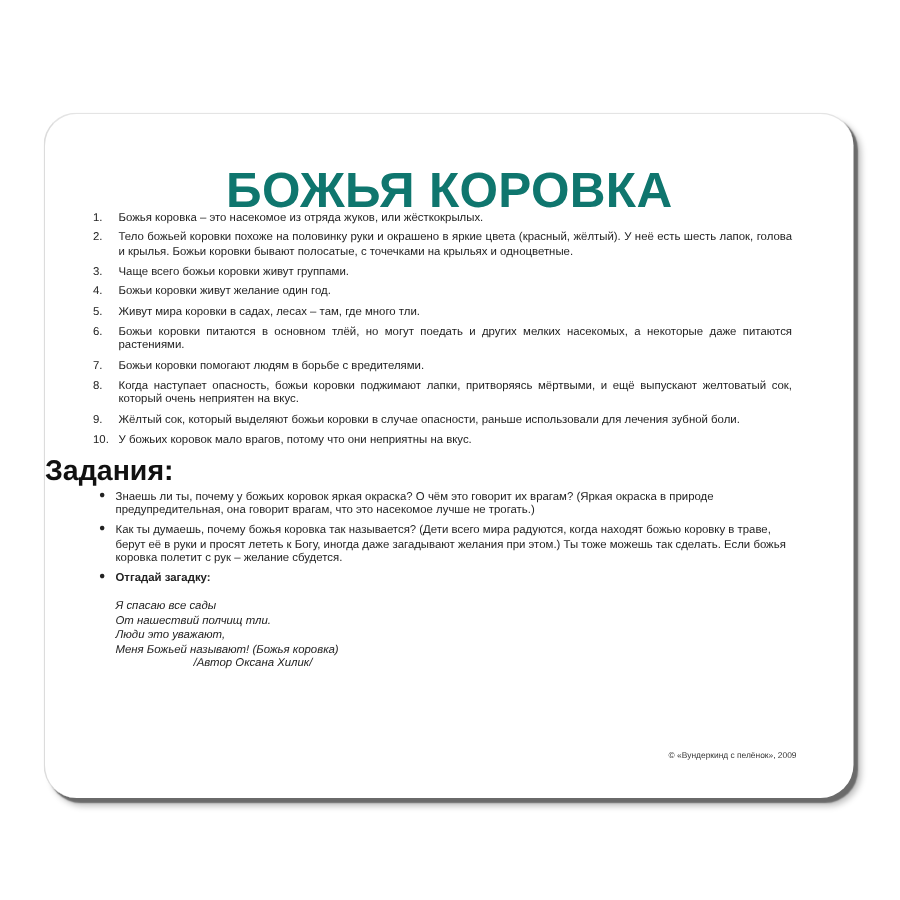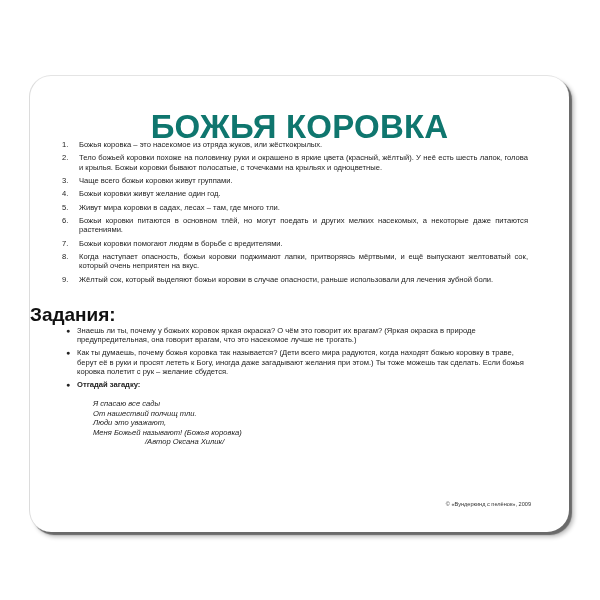--- a/index.html
+++ b/index.html
@@ -100,21 +100,20 @@
       margin-bottom: 2px;
     }
     .riddle {
       position: absolute;
       left: 47px;
       top: 323px;
       font-size: 7.6px;
       line-height: 9.6px;
       font-style: italic;
       color: #222;
-      margin-left: 16px;
     }
     .riddle .line { display: block; }
     .riddle .author {
       display: block;
       padding-left: 52px;
     }
     .copyright {
       position: absolute;
       right: 38px;
       top: 425px;
@@ -131,20 +130,21 @@
   <ol class="facts">
     <li><span class="num">1.</span><span>Божья коровка – это насекомое из отряда жуков, или жёсткокрылых.</span></li>
     <li><span class="num">2.</span><span>Тело божьей коровки похоже на половинку руки и окрашено в яркие цвета (красный, жёлтый). У неё есть шесть лапок, голова и крылья. Божьи коровки бывают полосатые, с точечками на крыльях и одноцветные.</span></li>
     <li><span class="num">3.</span><span>Чаще всего божьи коровки живут группами.</span></li>
     <li><span class="num">4.</span><span>Божьи коровки живут желание один год.</span></li>
     <li><span class="num">5.</span><span>Живут мира коровки в садах, лесах – там, где много тли.</span></li>
     <li><span class="num">6.</span><span>Божьи коровки питаются в основном тлёй, но могут поедать и других мелких насекомых, а некоторые даже питаются растениями.</span></li>
     <li><span class="num">7.</span><span>Божьи коровки помогают людям в борьбе с вредителями.</span></li>
     <li><span class="num">8.</span><span>Когда наступает опасность, божьи коровки поджимают лапки, притворяясь мёртвыми, и ещё выпускают желтоватый сок, который очень неприятен на вкус.</span></li>
     <li><span class="num">9.</span><span>Жёлтый сок, который выделяют божьи коровки в случае опасности, раньше использовали для лечения зубной боли.</span></li>
+    <li><span class="num">10.</span><span>У божьих коровок мало врагов, потому что они неприятны на вкус.</span></li>
   </ol>
 
   <div class="section-heading">Задания:</div>
 
   <ul class="tasks">
     <li><span class="bullet">●</span><span>Знаешь ли ты, почему у божьих коровок яркая окраска? О чём это говорит их врагам? (Яркая окраска в природе предупредительная, она говорит врагам, что это насекомое лучше не трогать.)</span></li>
     <li><span class="bullet">●</span><span>Как ты думаешь, почему божья коровка так называется? (Дети всего мира радуются, когда находят божью коровку в траве, берут её в руки и просят лететь к Богу, иногда даже загадывают желания при этом.) Ты тоже можешь так сделать. Если божья коровка полетит с рук – желание сбудется.</span></li>
     <li class="riddle-head"><span class="bullet">●</span><span>Отгадай загадку:</span></li>
   </ul>
 

